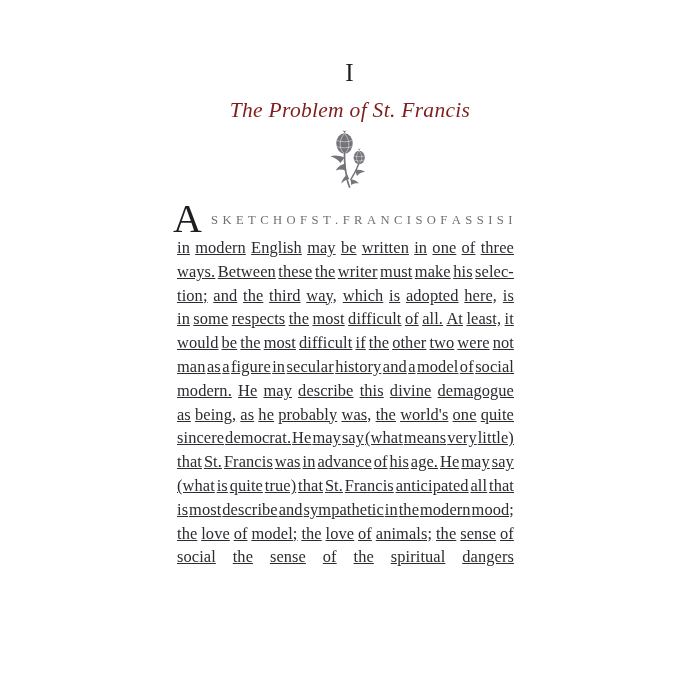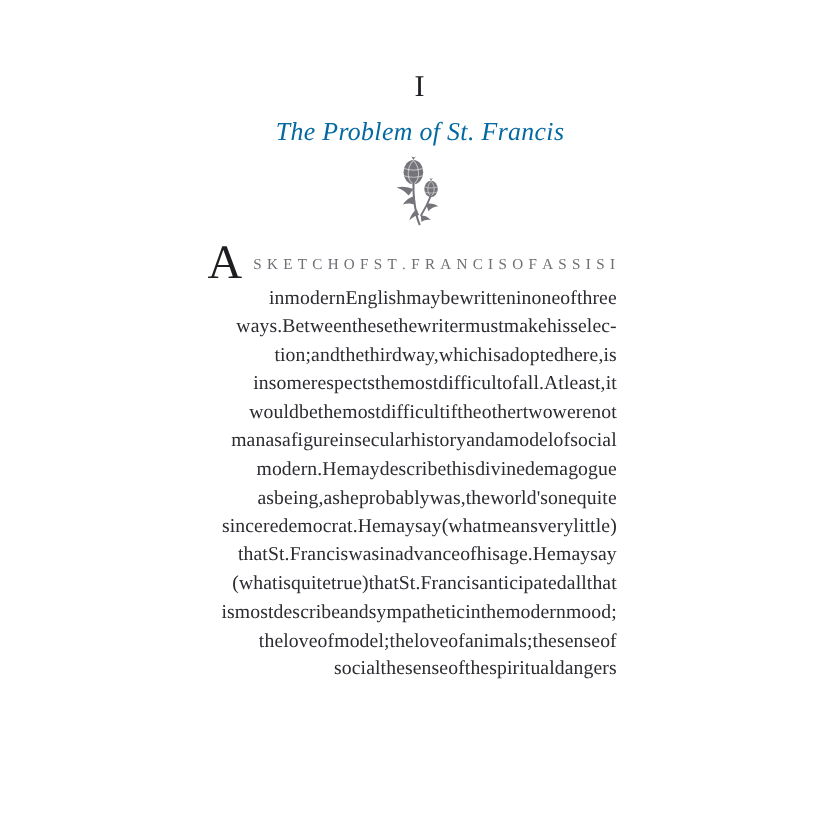--- a/index.html
+++ b/index.html
@@ -38,21 +38,21 @@
     letter-spacing: 1px;
     color: #1f1f24;
   }
   .chapter-title {
     margin-top: 9px;
     font-family: "Liberation Serif", "DejaVu Serif", serif;
     font-style: italic;
     font-size: 21.5px;
     line-height: 26px;
     letter-spacing: 0.3px;
-    color: #0369a1;
+    color: #7f1d1d;
   }
 
   
   .ornament {
     position: absolute;
     left: 0;
     top: 130px;
     width: 700px;
     text-align: center;
     line-height: 0;
@@ -75,21 +75,22 @@
     line-height: 23.8px;
     font-size: 16.4px;
     white-space: nowrap;
     color: #2b2b31;
     letter-spacing: 0.1px;
   }
 
   
   .line.just {
     display: flex;
-    justify-content: flex-end;
+    justify-content: space-between;
+    text-decoration: underline;
   }
   .line.just > span { display: inline-block; }
 
   
   .line.flush { display: block; }
 
   
   .line.firstline {
     height: 40px;
     line-height: 40px;

